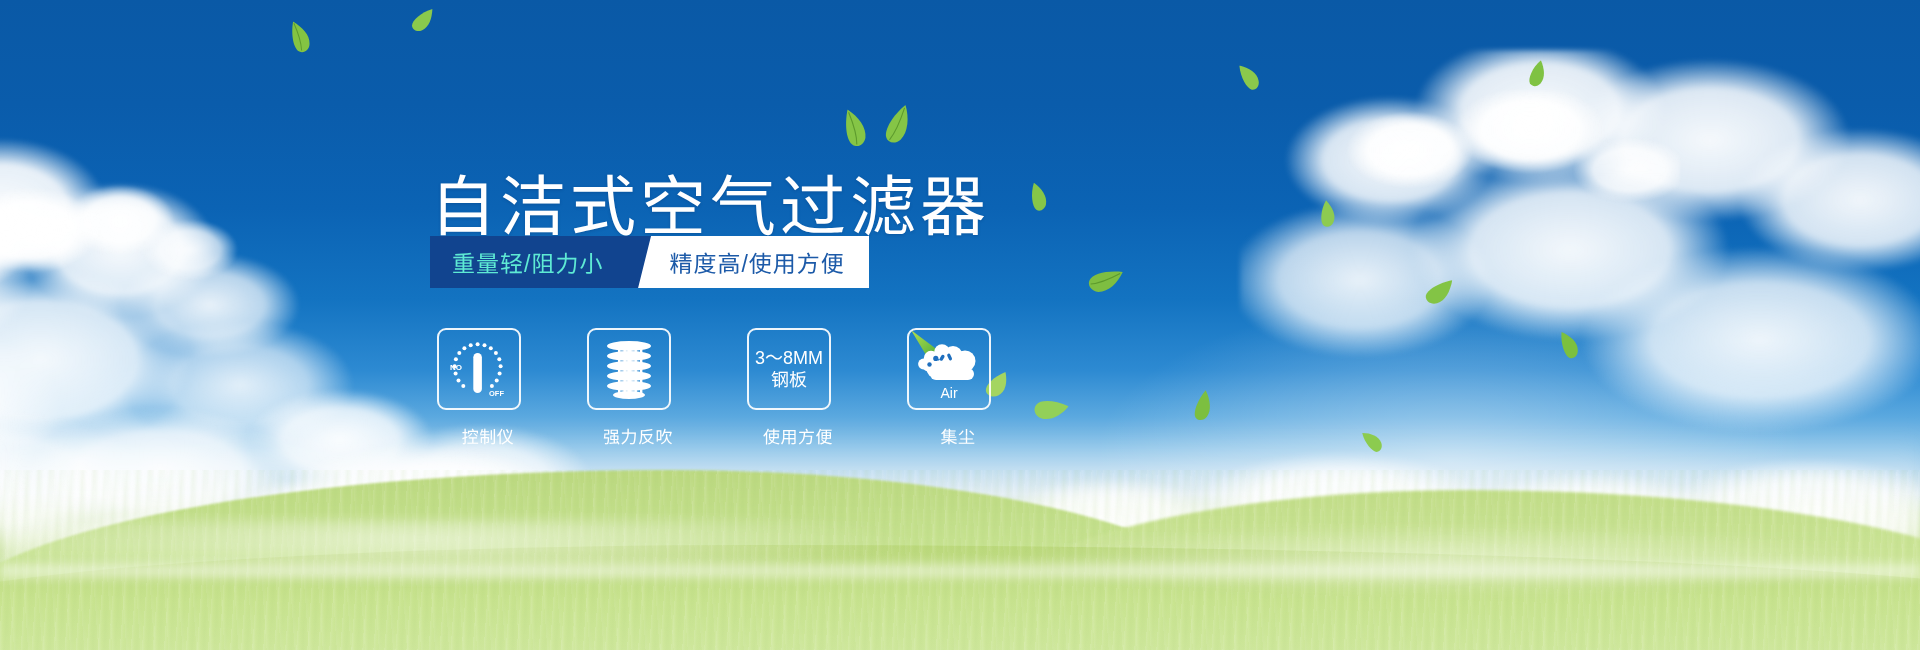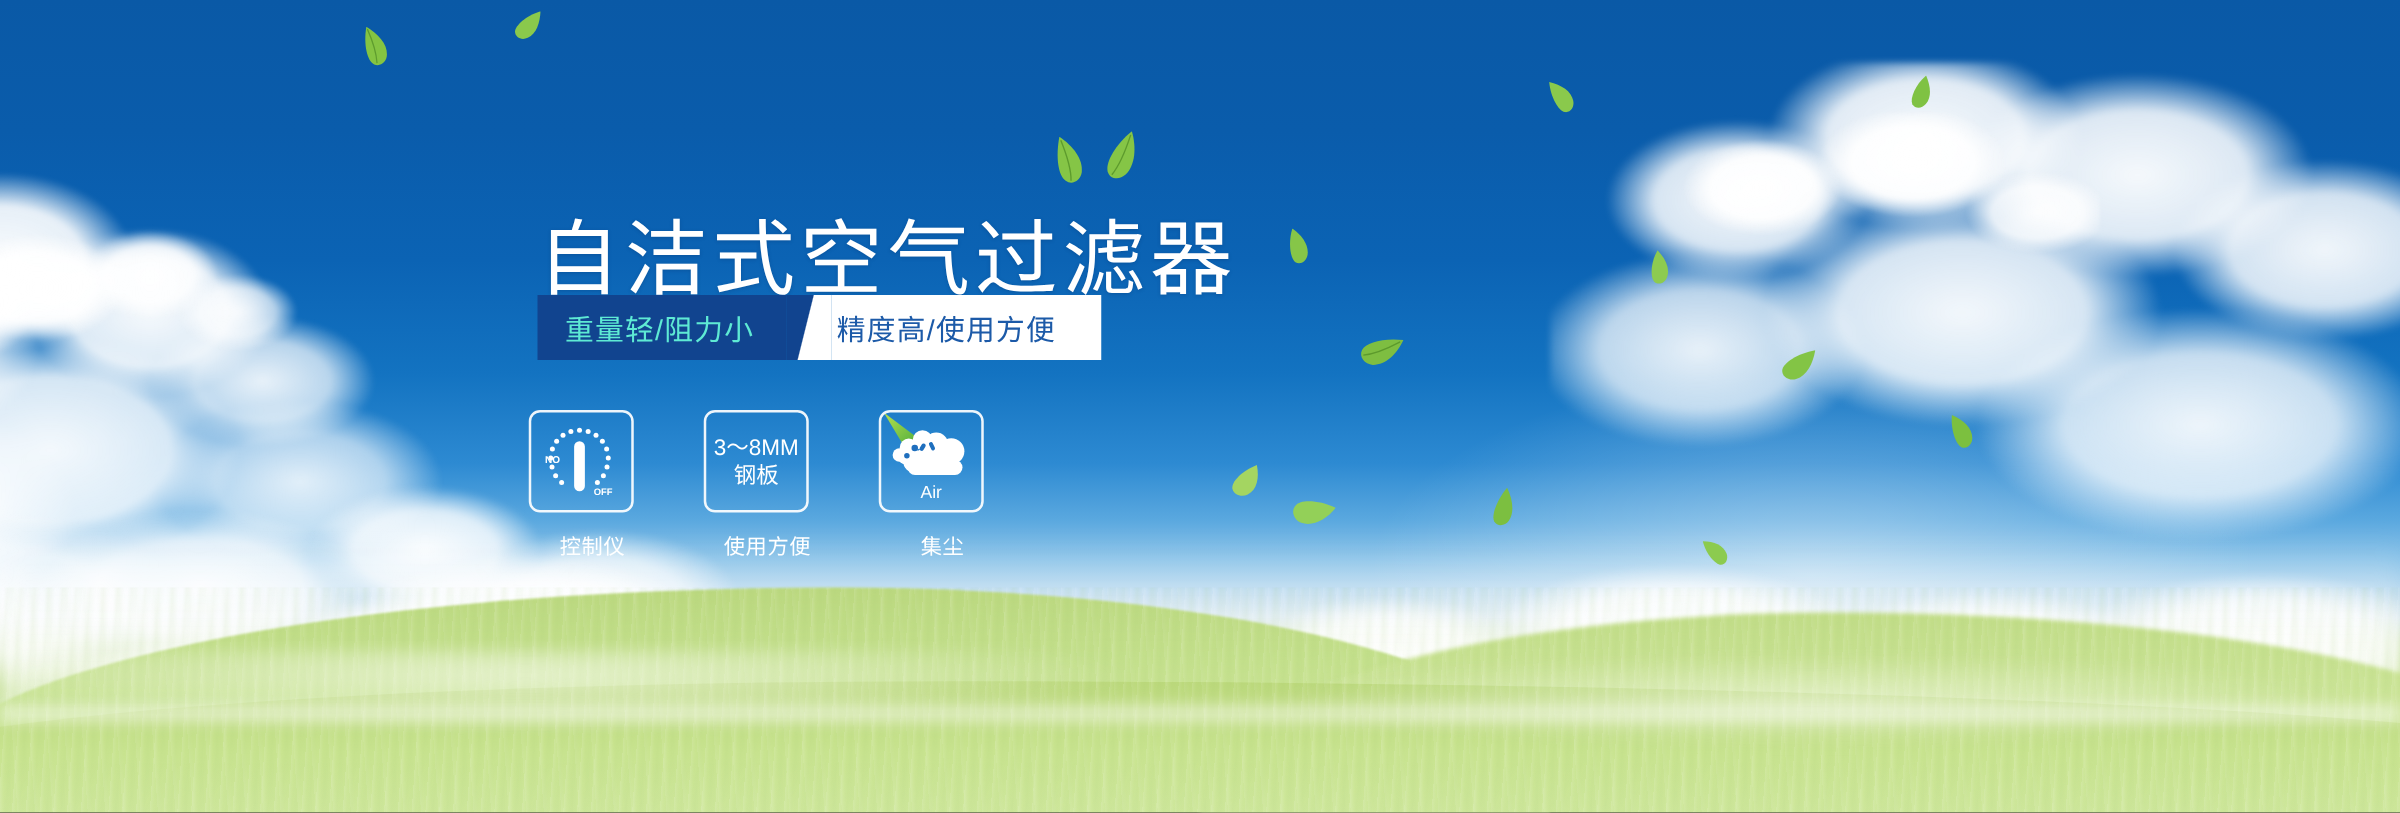--- a/index.html
+++ b/index.html
@@ -185,29 +185,29 @@
   }
   .tag-sep{
     width:36px;
     background:linear-gradient(104deg, #11448f 0%, #11448f 44%, #ffffff 46%, #ffffff 100%);
   }
   .tag-secondary{
     background:#ffffff;
     color:#1c5aa8;
     font-size:23px;
     display:flex;align-items:center;
-    padding:0 36px 0 4px;
+    padding:0 24px 0 4px;
     letter-spacing:1px;
     white-space:nowrap;
   }
 
   .features{
-    position:absolute;left:423px;top:328px;
+    position:absolute;left:437px;top:328px;
     display:flex;
-    gap:46px;
+    gap:66px;
   }
   .feature{
     width:84px;
     display:flex;flex-direction:column;align-items:center;
   }
   .feature-box{
     width:84px;height:82px;
     border:2px solid rgba(255,255,255,.92);
     border-radius:9px;
     display:flex;align-items:center;justify-content:center;
@@ -372,20 +372,40 @@
               <rect x="31.3" y="19" width="8.6" height="40" rx="4.3"></rect>
             </g>
             <text x="8" y="36" fill="#ffffff" font-size="8" font-family="'Liberation Sans',sans-serif" font-weight="bold">NO</text>
             <text x="47" y="62" fill="#ffffff" font-size="7.5" font-family="'Liberation Sans',sans-serif" font-weight="bold">OFF</text>
           </svg>
         </div>
         <div class="feature-label">控制仪</div>
       </div>
 
 
+      <div class="feature">
+        <div class="feature-box">
+          <svg width="58" height="64" viewBox="0 0 58 64">
+            <g fill="#ffffff">
+              <rect x="18" y="8" width="2.4" height="48"></rect>
+              <rect x="23.5" y="8" width="2.4" height="48"></rect>
+              <rect x="29" y="8" width="2.4" height="48"></rect>
+              <rect x="34.5" y="8" width="2.4" height="48"></rect>
+              <rect x="40" y="8" width="2.4" height="48"></rect>
+              <ellipse cx="29" cy="9" rx="22" ry="5"></ellipse>
+              <ellipse cx="29" cy="19" rx="22" ry="5"></ellipse>
+              <ellipse cx="29" cy="29" rx="22" ry="5"></ellipse>
+              <ellipse cx="29" cy="39" rx="22" ry="5"></ellipse>
+              <ellipse cx="29" cy="49" rx="22" ry="5"></ellipse>
+              <ellipse cx="29" cy="58" rx="16" ry="4"></ellipse>
+            </g>
+          </svg>
+        </div>
+        <div class="feature-label">强力反吹</div>
+      </div>
 
       <div class="feature wide">
         <div class="feature-box">
           <div class="txt">
             <div>3～8MM</div>
             <div>钢板</div>
           </div>
         </div>
         <div class="feature-label">使用方便</div>
       </div>

